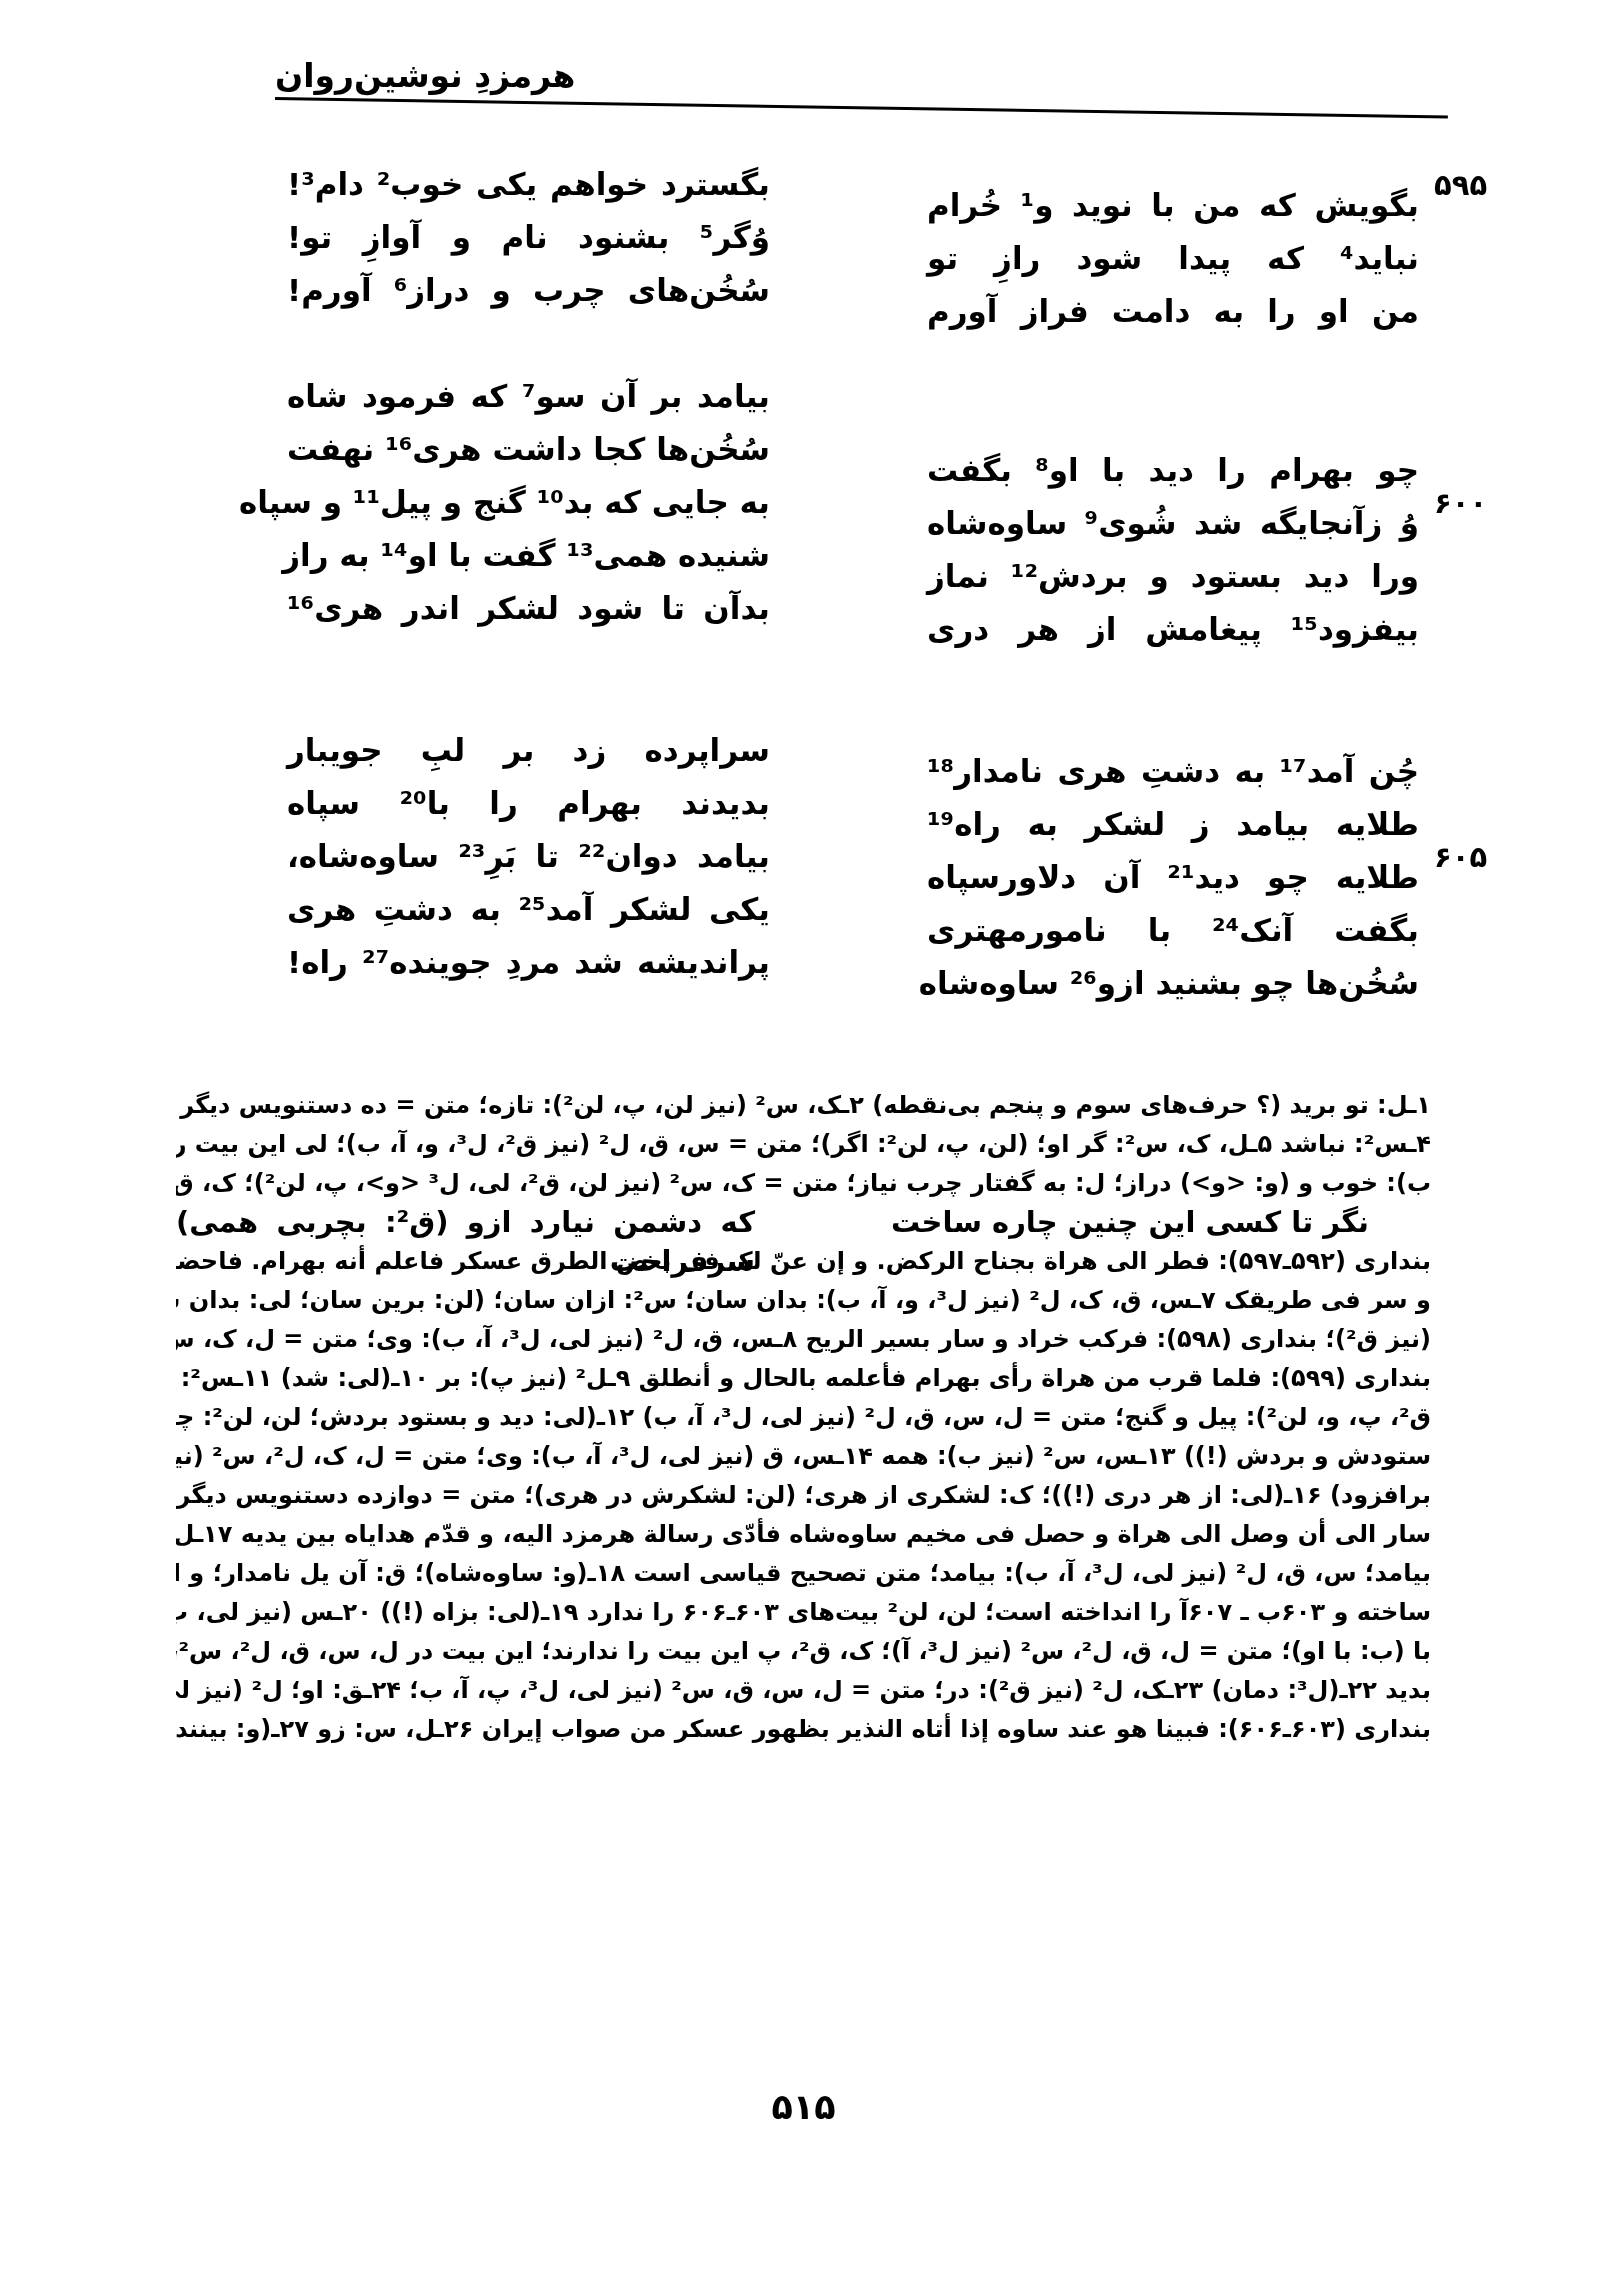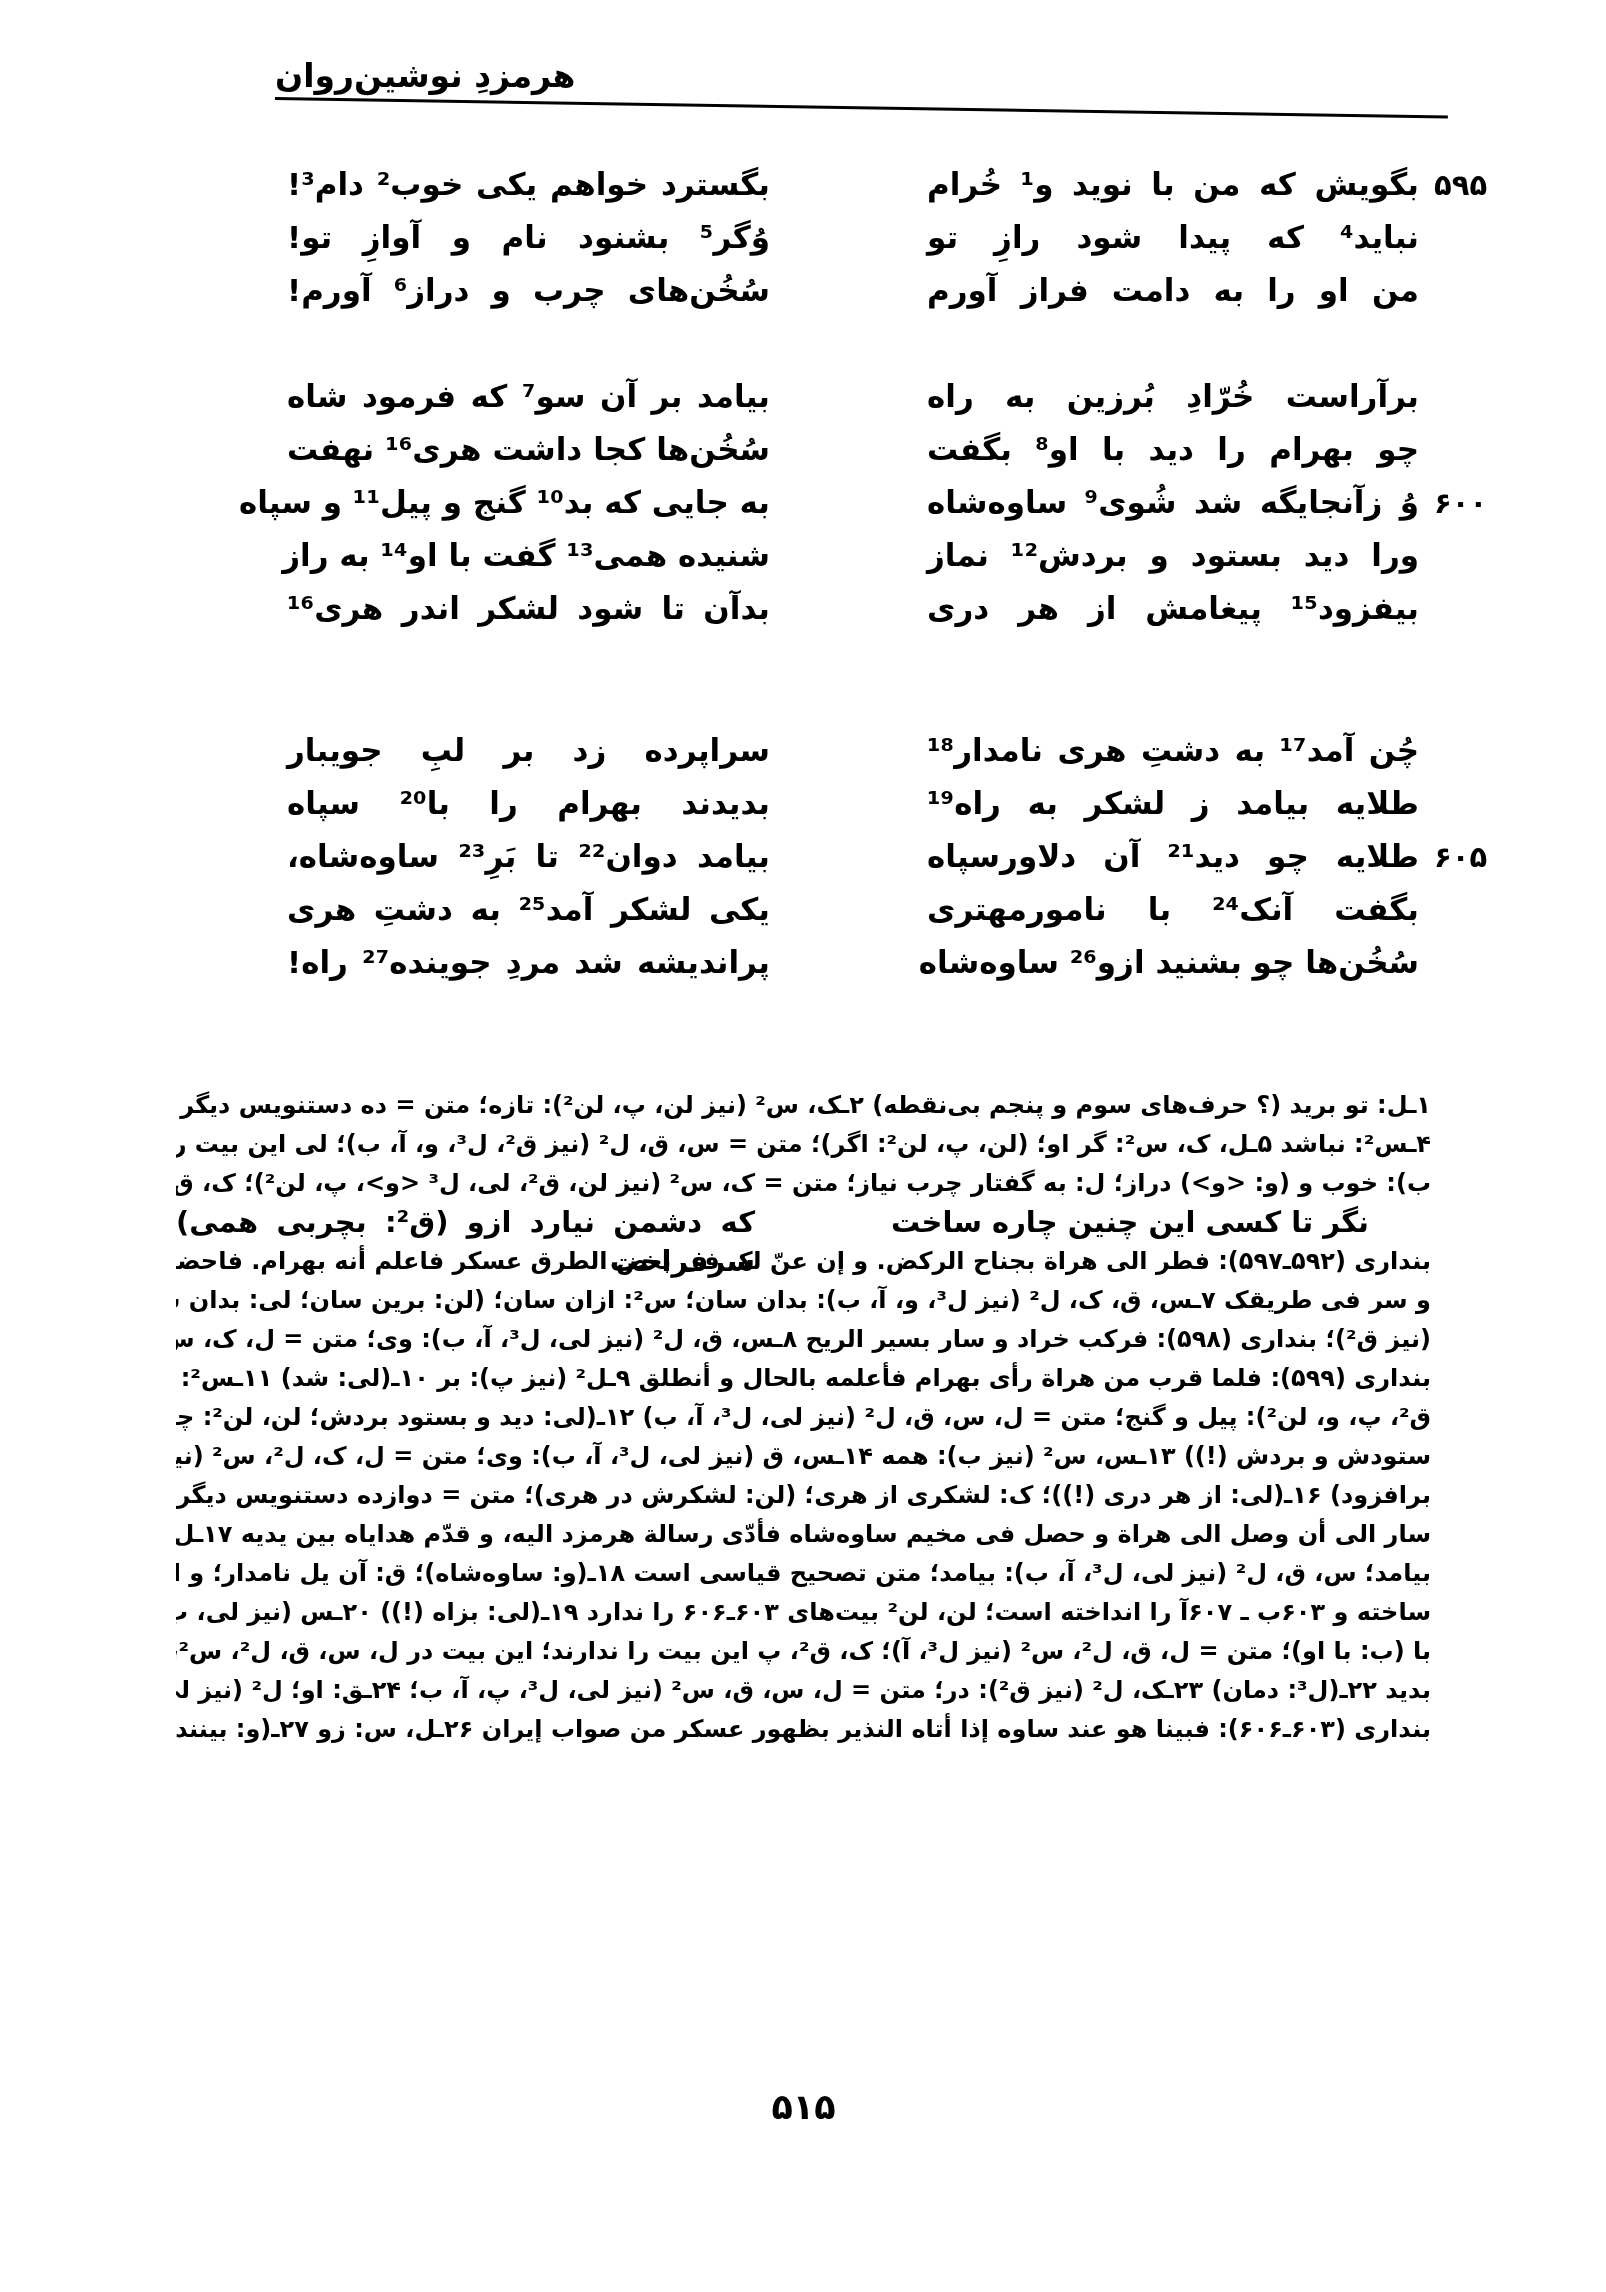--- a/index.html
+++ b/index.html
@@ -56,20 +56,21 @@
       font-size: 31px;
       font-weight: bold;
       white-space: nowrap;
       direction: rtl;
       text-align: justify;
       text-align-last: justify;
     }
     .hemistich.first {
       right: 0;
       width: 492px;
+      margin-top: 21px;
     }
     .hemistich.second {
       right: 649px;
       width: 483px;
     }
     .verse-num {
       position: absolute;
       right: -92px;
       top: 1.9px;
       font-size: 29px;
@@ -142,21 +143,20 @@
     <div class="verse-row">
       <span class="verse-num"></span>
       <span class="hemistich first">من او را به دامت فراز آورم</span>
       <span class="hemistich second">سُخُن‌های چرب و دراز⁶ آورم!</span>
     </div>
   </div>
 
   <div class="stanza" style="top:378px;">
     <div class="verse-row">
       <span class="verse-num"></span>
-      <span class="hemistich first">برآراست خُرّادِ بُرزین به راه</span>
       <span class="hemistich second">بیامد بر آن سو⁷ که فرمود شاه</span>
     </div>
     <div class="verse-row">
       <span class="verse-num"></span>
       <span class="hemistich first">چو بهرام را دید با او⁸ بگفت</span>
       <span class="hemistich second">سُخُن‌ها کجا داشت هری¹⁶ نهفت</span>
     </div>
     <div class="verse-row">
       <span class="verse-num">۶۰۰</span>
       <span class="hemistich first">وُ زآنجایگه شد شُوی⁹ ساوه‌شاه</span>

